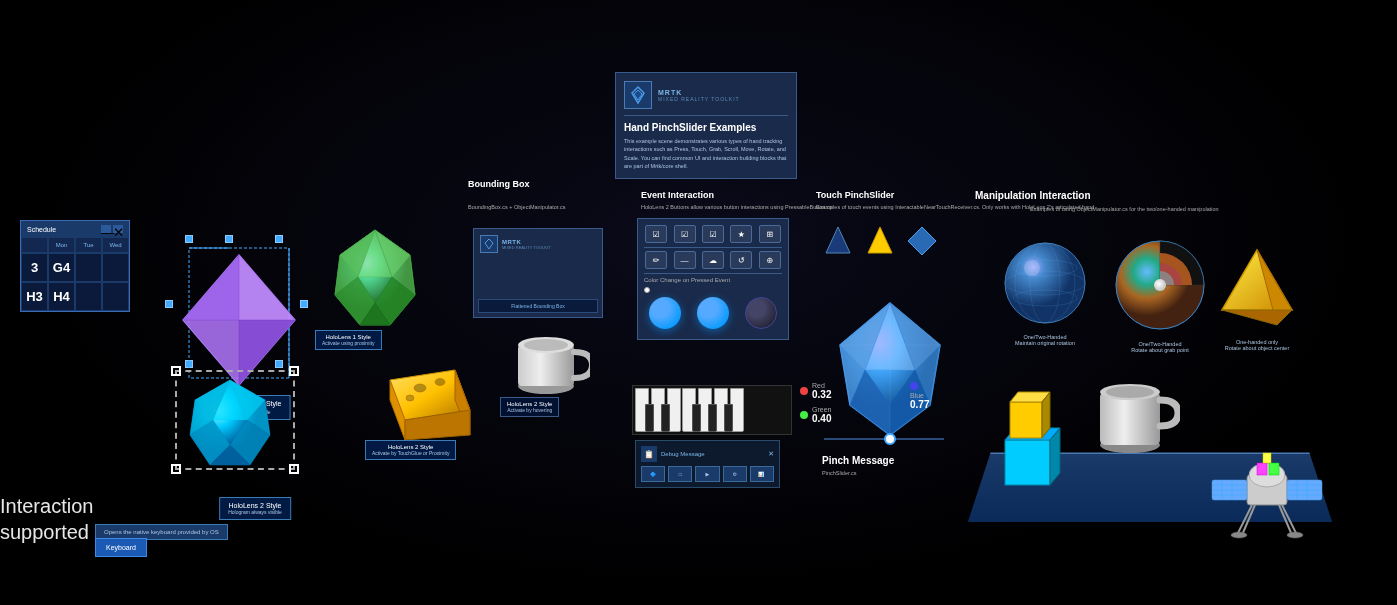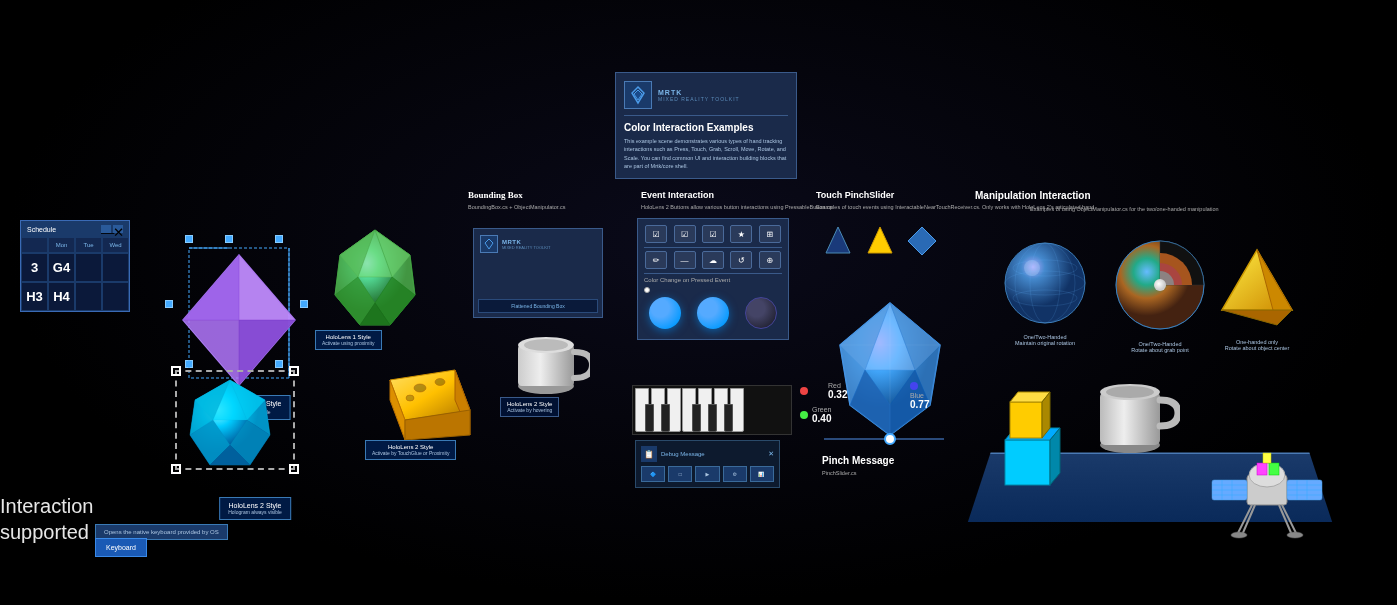--- a/index.html
+++ b/index.html
@@ -75,26 +75,25 @@
     }
     .info-panel-body {
       font-size: 5.5px;
       color: #aac4e0;
       line-height: 1.5;
     }
 
     
     .bounding-box-label {
       position: absolute;
-      top: 190px;
+      top: 179px;
       left: 468px;
       color: #fff;
       font-size: 9px;
       font-weight: bold;
-      font-family: Liberation Serif, serif;
     }
     .bounding-box-sublabel {
       position: absolute;
       top: 204px;
       left: 468px;
       color: #aaa;
       font-size: 5.5px;
     }
 
     
@@ -611,21 +610,21 @@
         <svg width="20" height="20" viewBox="0 0 20 20">
           <polygon points="10,2 16,8 10,18 4,8" fill="none" stroke="#4a9ae8" stroke-width="1.5"></polygon>
           <polygon points="10,5 14,9 10,15 6,9" fill="#1a4a8a" stroke="#4a9ae8" stroke-width="1"></polygon>
         </svg>
       </div>
       <div class="mrtk-title-block">
         <span class="mrtk-label">MRTK</span>
         <span class="mrtk-sublabel">MIXED REALITY TOOLKIT</span>
       </div>
     </div>
-    <div class="info-panel-title">Color Interaction Examples</div>
+    <div class="info-panel-title">Hand PinchSlider Examples</div>
     <div class="info-panel-body">This example scene demonstrates various types of hand tracking interactions such as Press, Touch, Grab, Scroll, Move, Rotate, and Scale. You can find common UI and interaction building blocks that are part of Mrtk/core shell.</div>
   </div>
 
   <div class="left-panel">
     <div class="left-panel-header">
       <span class="left-panel-title">Schedule</span>
       <div class="left-panel-controls">
         <button class="lp-ctrl-btn">—</button>
         <button class="lp-ctrl-btn">✕</button>
       </div>
@@ -919,21 +918,21 @@
       <polygon points="95,75 110,110 70,140 70,110" fill="rgba(20,90,170,0.8)" stroke="#0a5ab0" stroke-width="0.5"></polygon>
 
       <line x1="70" y1="8" x2="70" y2="140" stroke="rgba(200,230,255,0.2)" stroke-width="0.5"></line>
       <line x1="20" y1="50" x2="120" y2="50" stroke="rgba(200,230,255,0.15)" stroke-width="0.5"></line>
     </svg>
   </div>
 
   <div style="position:absolute;top:382px;left:800px;">
     <div style="display:flex;flex-direction:column;gap:6px;">
 
-      <div style="display:flex;align-items:center;gap:20px;">
+      <div style="display:flex;align-items:center;gap:4px;">
         <div style="width:8px;height:8px;border-radius:50%;background:#e44;"></div>
         <div>
           <div style="font-size:7px;color:#aaa;">Red</div>
           <div style="font-size:10px;color:#fff;font-weight:bold;">0.32</div>
         </div>
       </div>
 
       <div style="display:flex;align-items:center;gap:4px;">
         <div style="width:8px;height:8px;border-radius:50%;background:#4e4;"></div>
         <div>

